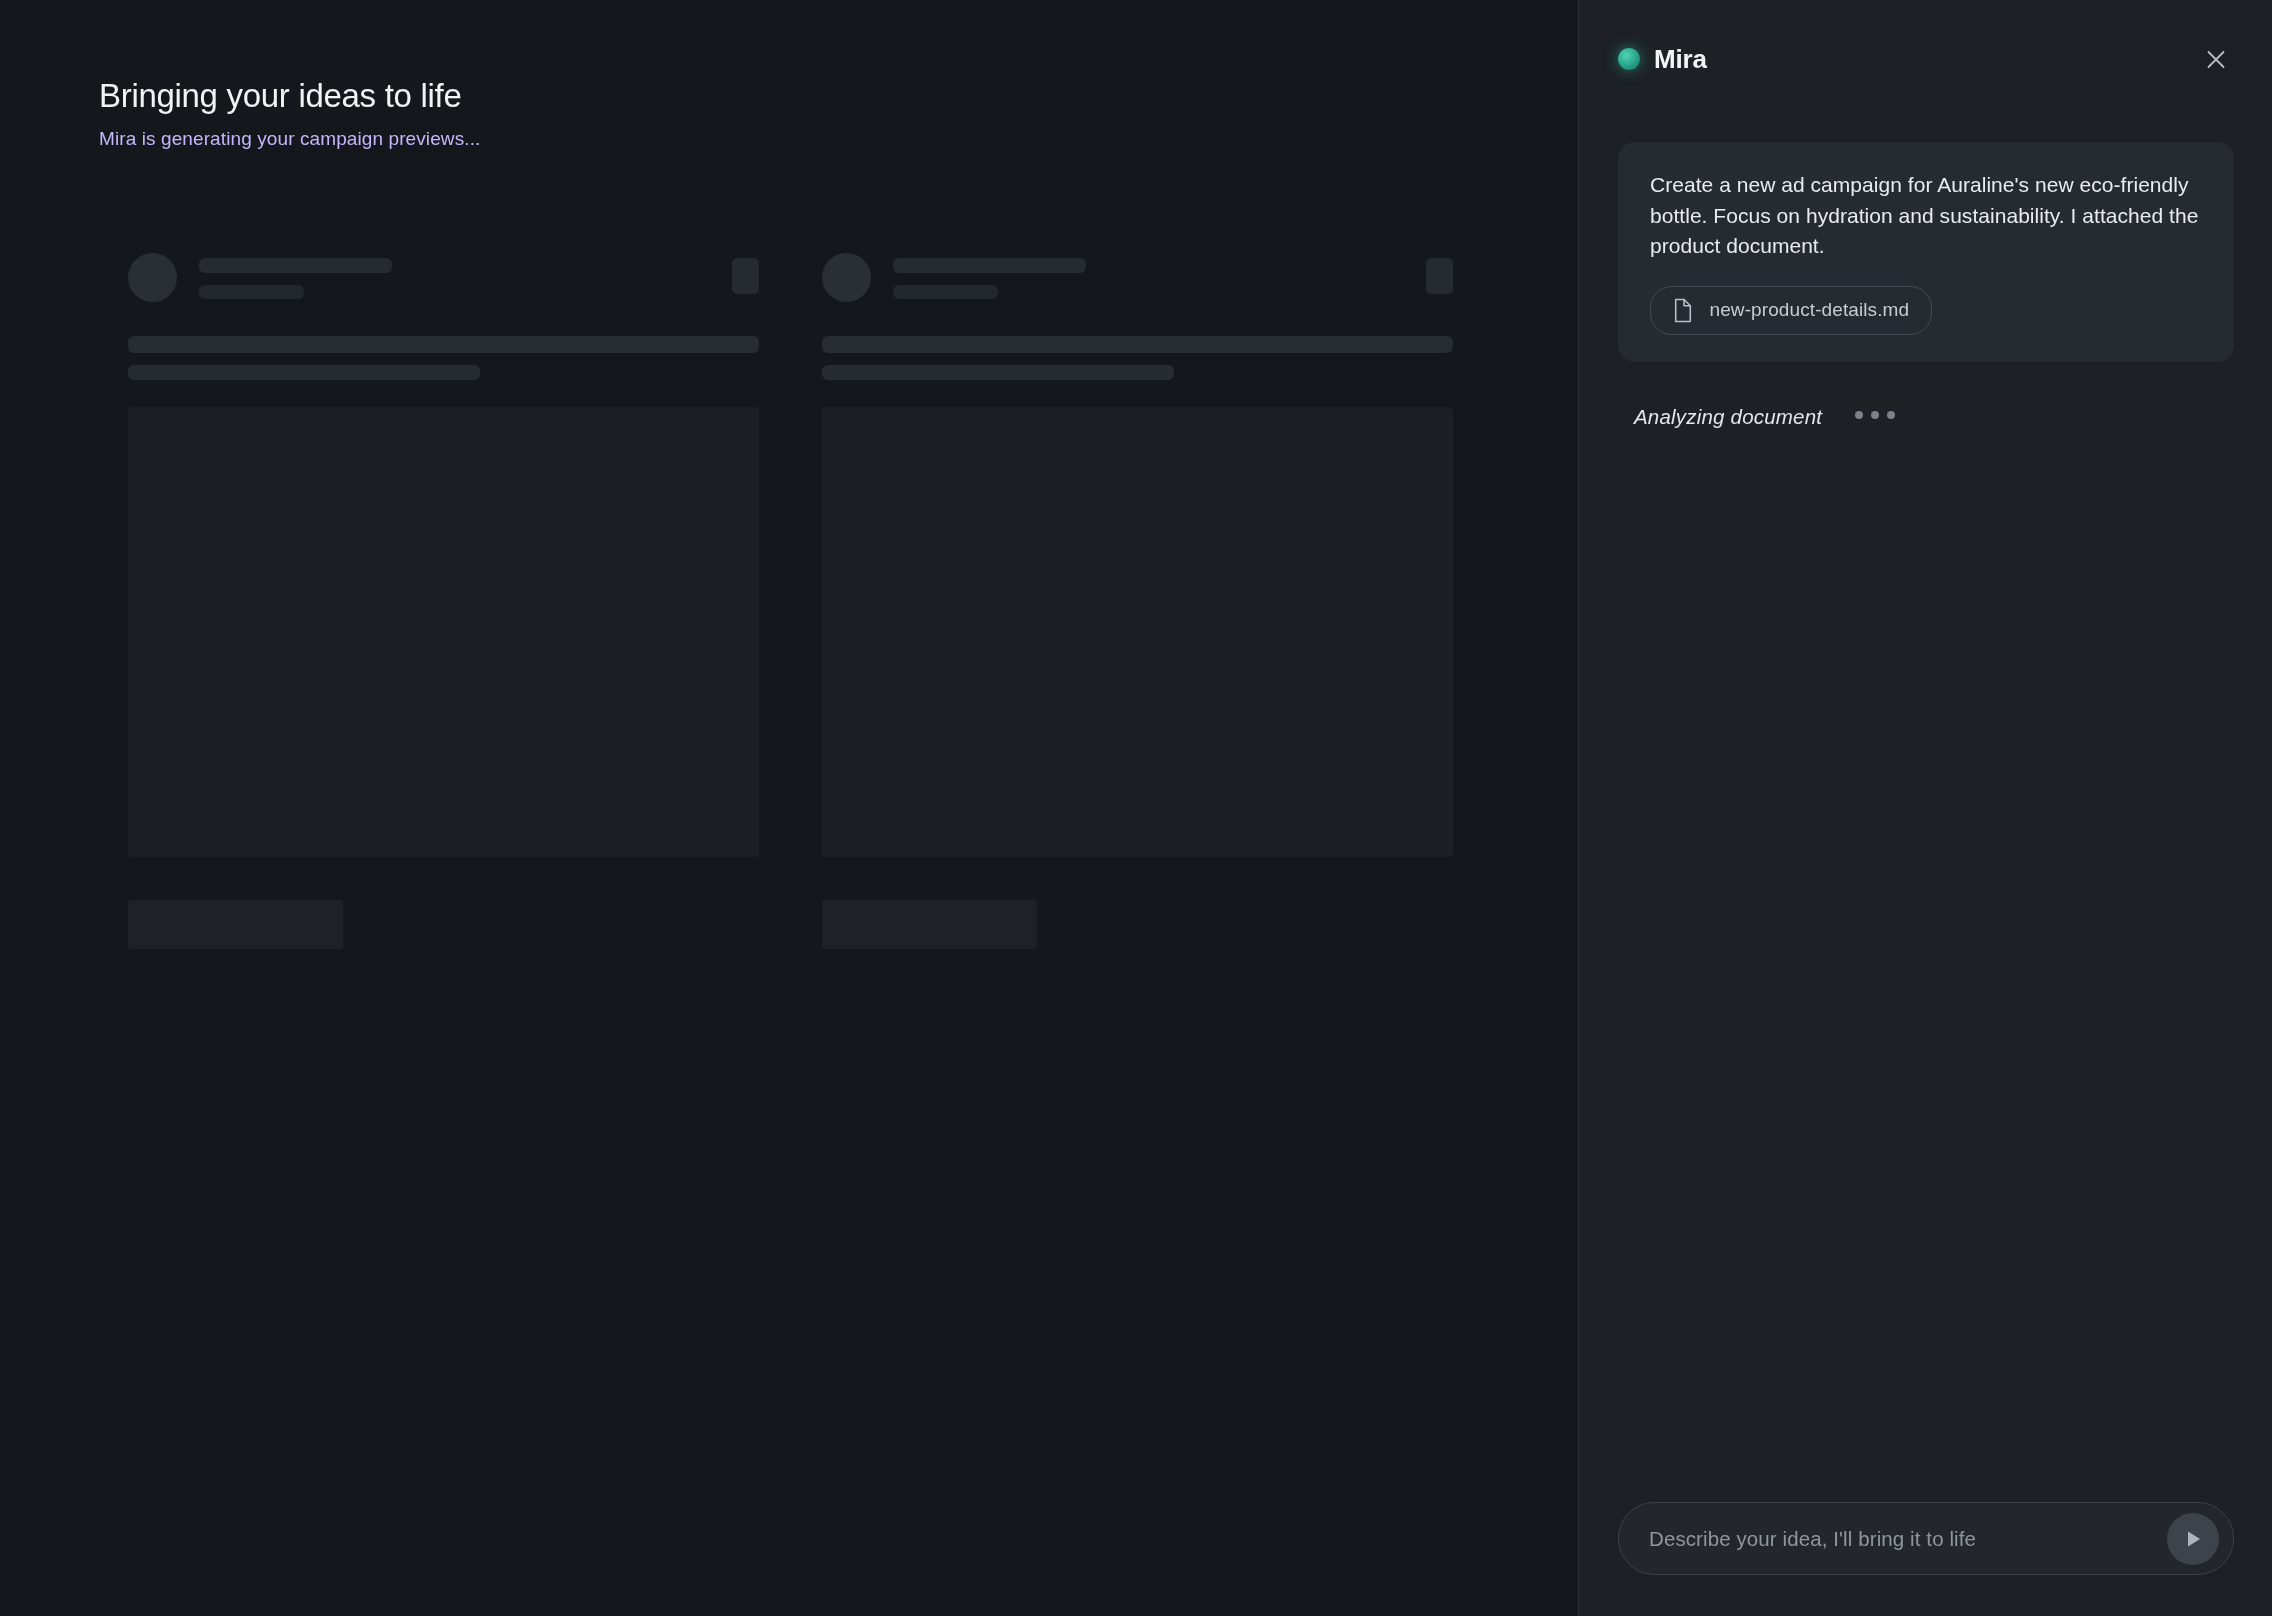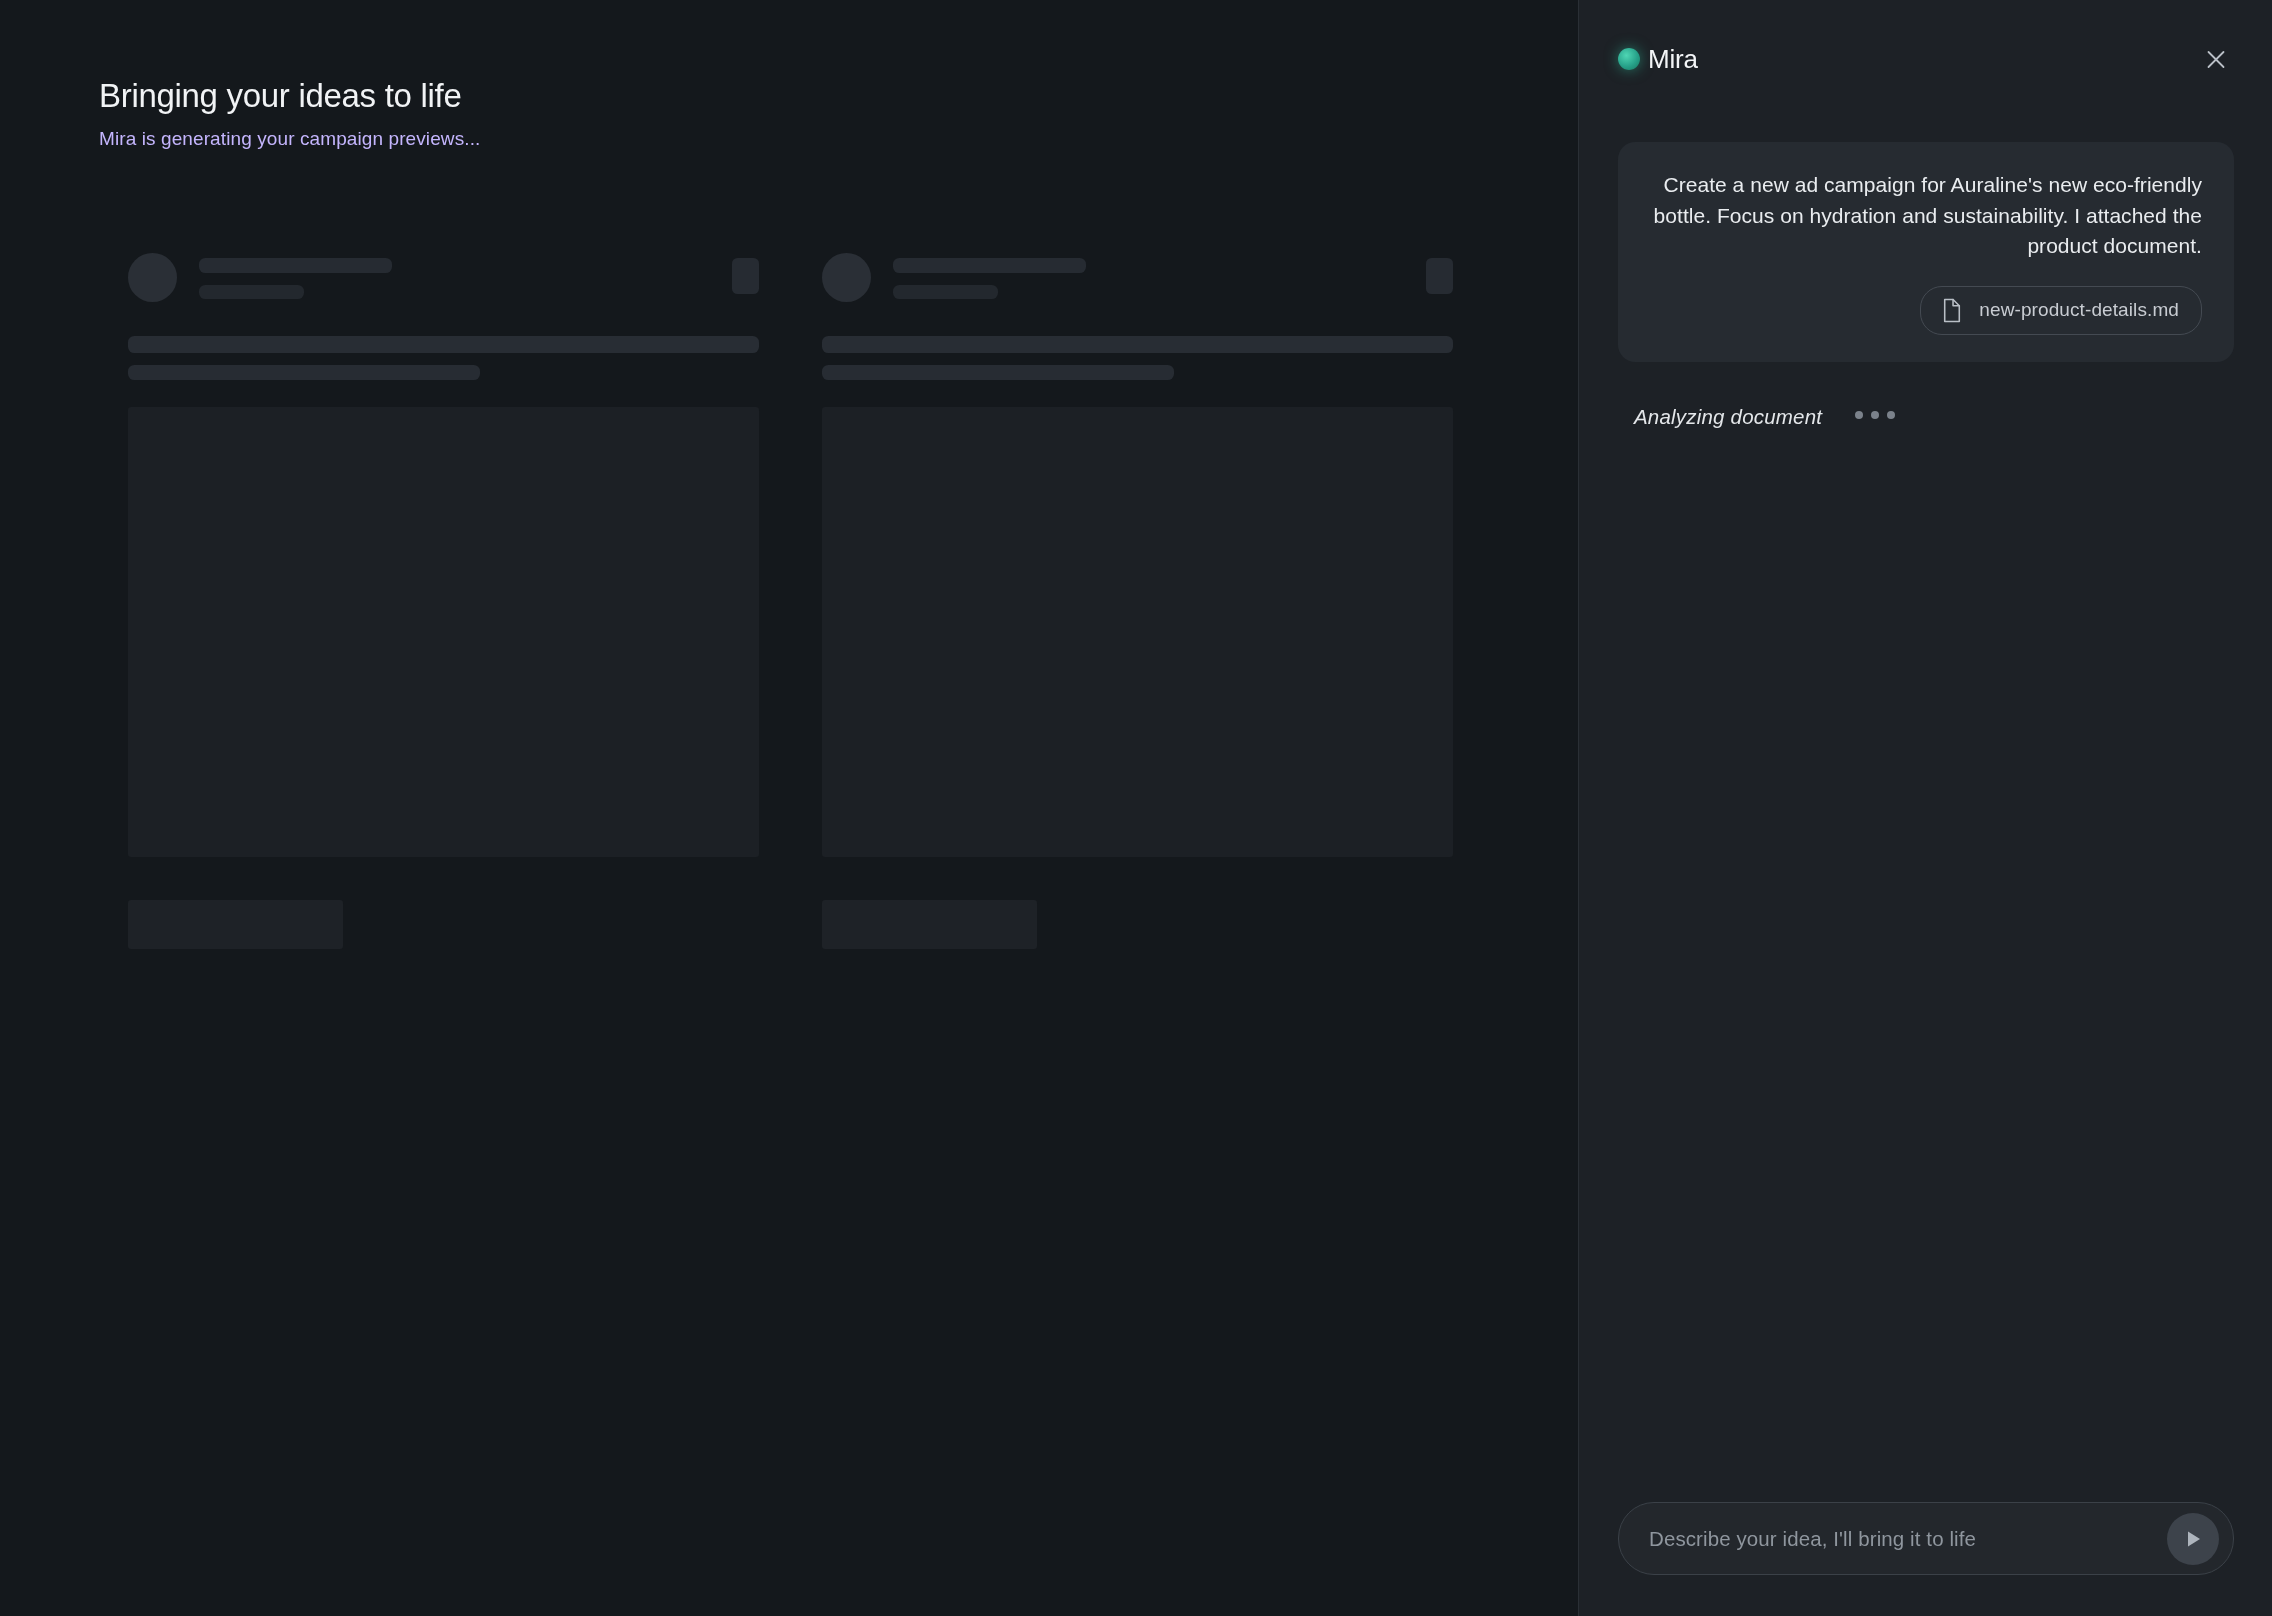--- a/index.html
+++ b/index.html
@@ -153,23 +153,23 @@
   .status-dot {
     width: 22px;
     height: 22px;
     border-radius: 50%;
     background: radial-gradient(circle at 38% 34%, #4fd6b4 0%, #27a189 55%, #18765f 100%);
     box-shadow: 0 0 14px rgba(45,190,155,0.55);
     flex: 0 0 22px;
   }
 
   .assistant-name {
-    margin-left: 8px;
+    margin-left: 14px;
     font-size: 26px;
-    font-weight: 400;
+    font-weight: 700;
     color: #f3f5f7;
     letter-spacing: -0.2px;
   }
 
   .close-button {
     position: absolute;
     right: 36px;
     top: 50%;
     transform: translateY(-50%);
     width: 41px;
@@ -181,21 +181,20 @@
     border-radius: 6.3px;
   }
 
   .close-button svg { display: block; }
 
   
   .conversation {
     flex: 1 1 auto;
     padding: 24px 38px 0 39px;
     overflow: hidden;
-    text-align: right;
   }
 
   .user-message {
     background: #262b31;
     border-radius: 17.4px;
     padding: 28px 32px 27px 32px;
     width: 100%;
   }
 
   .user-message-text {

